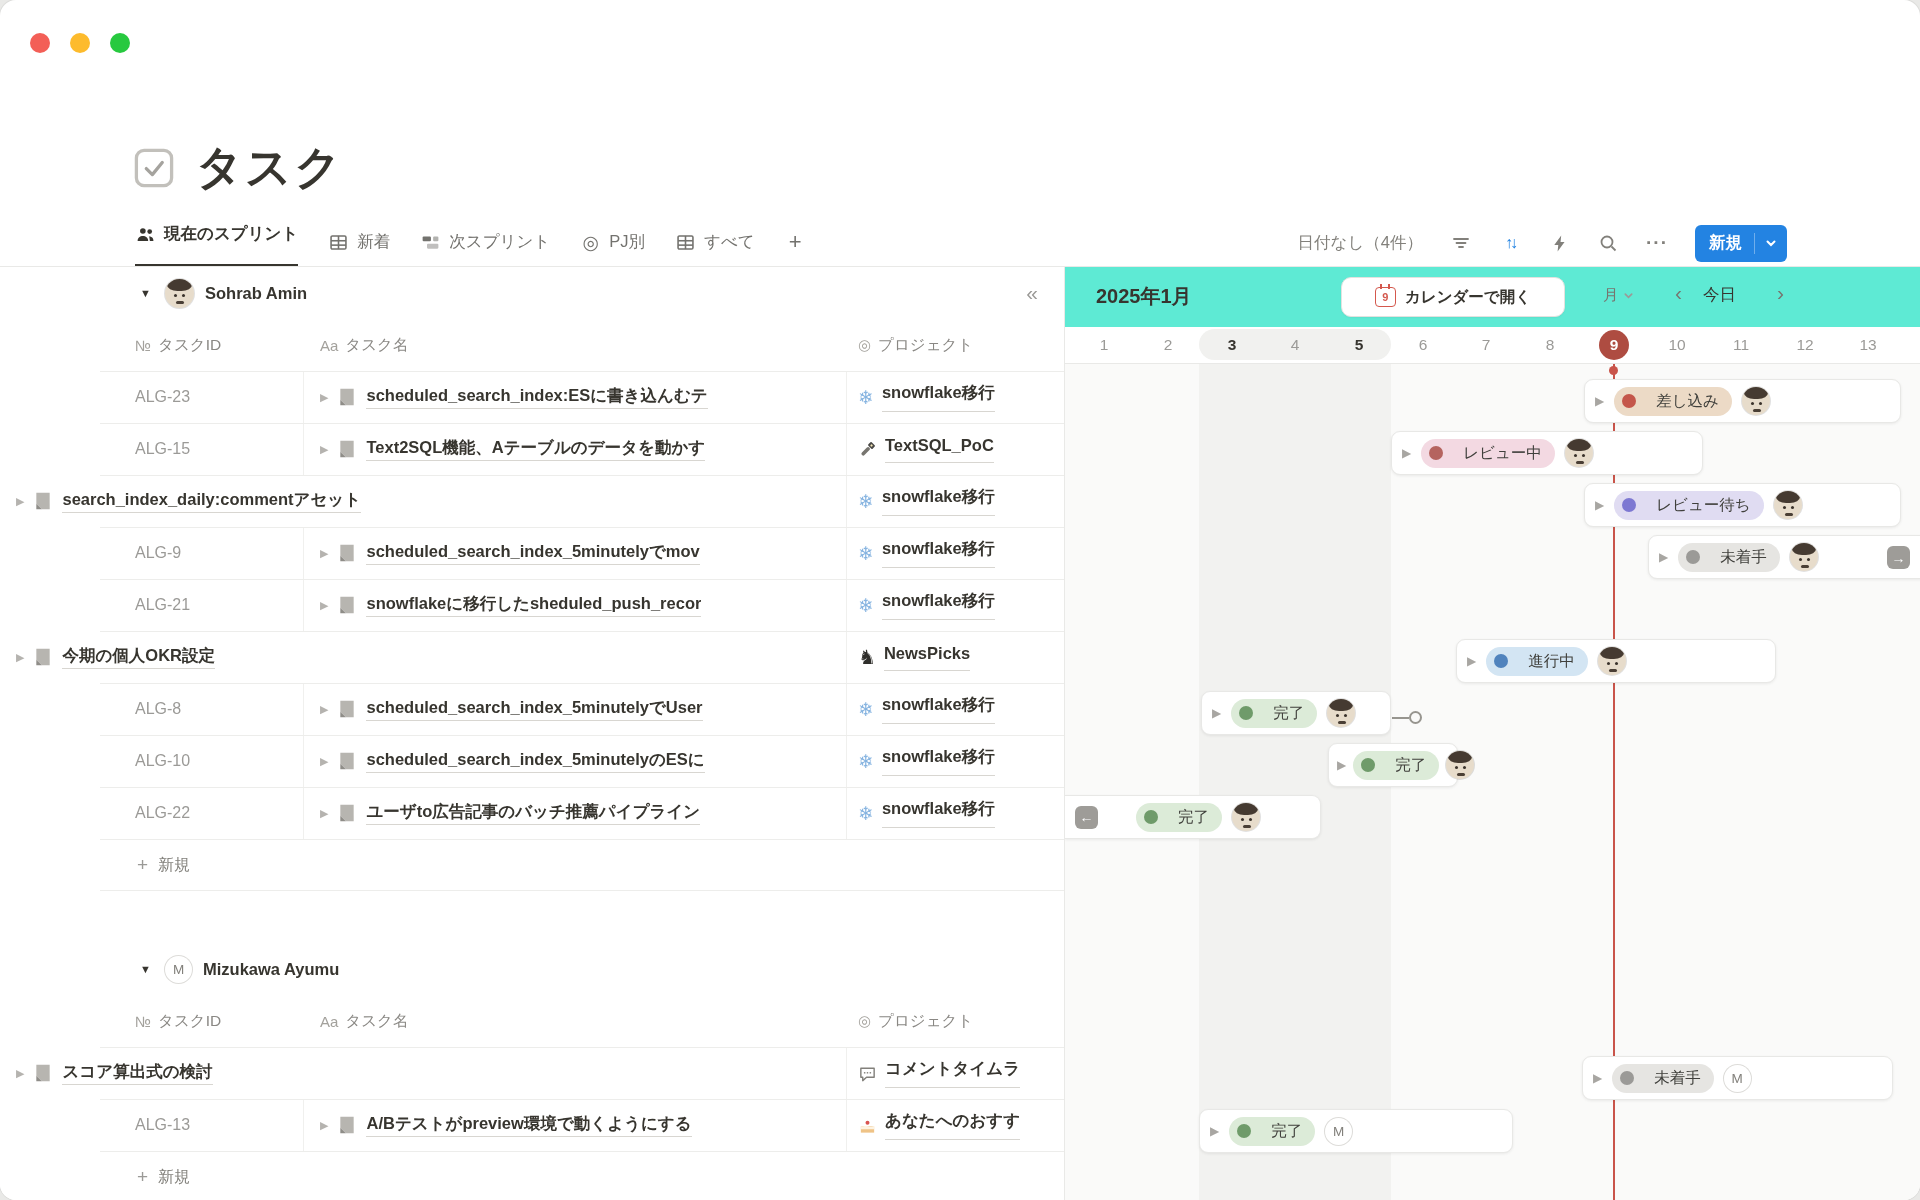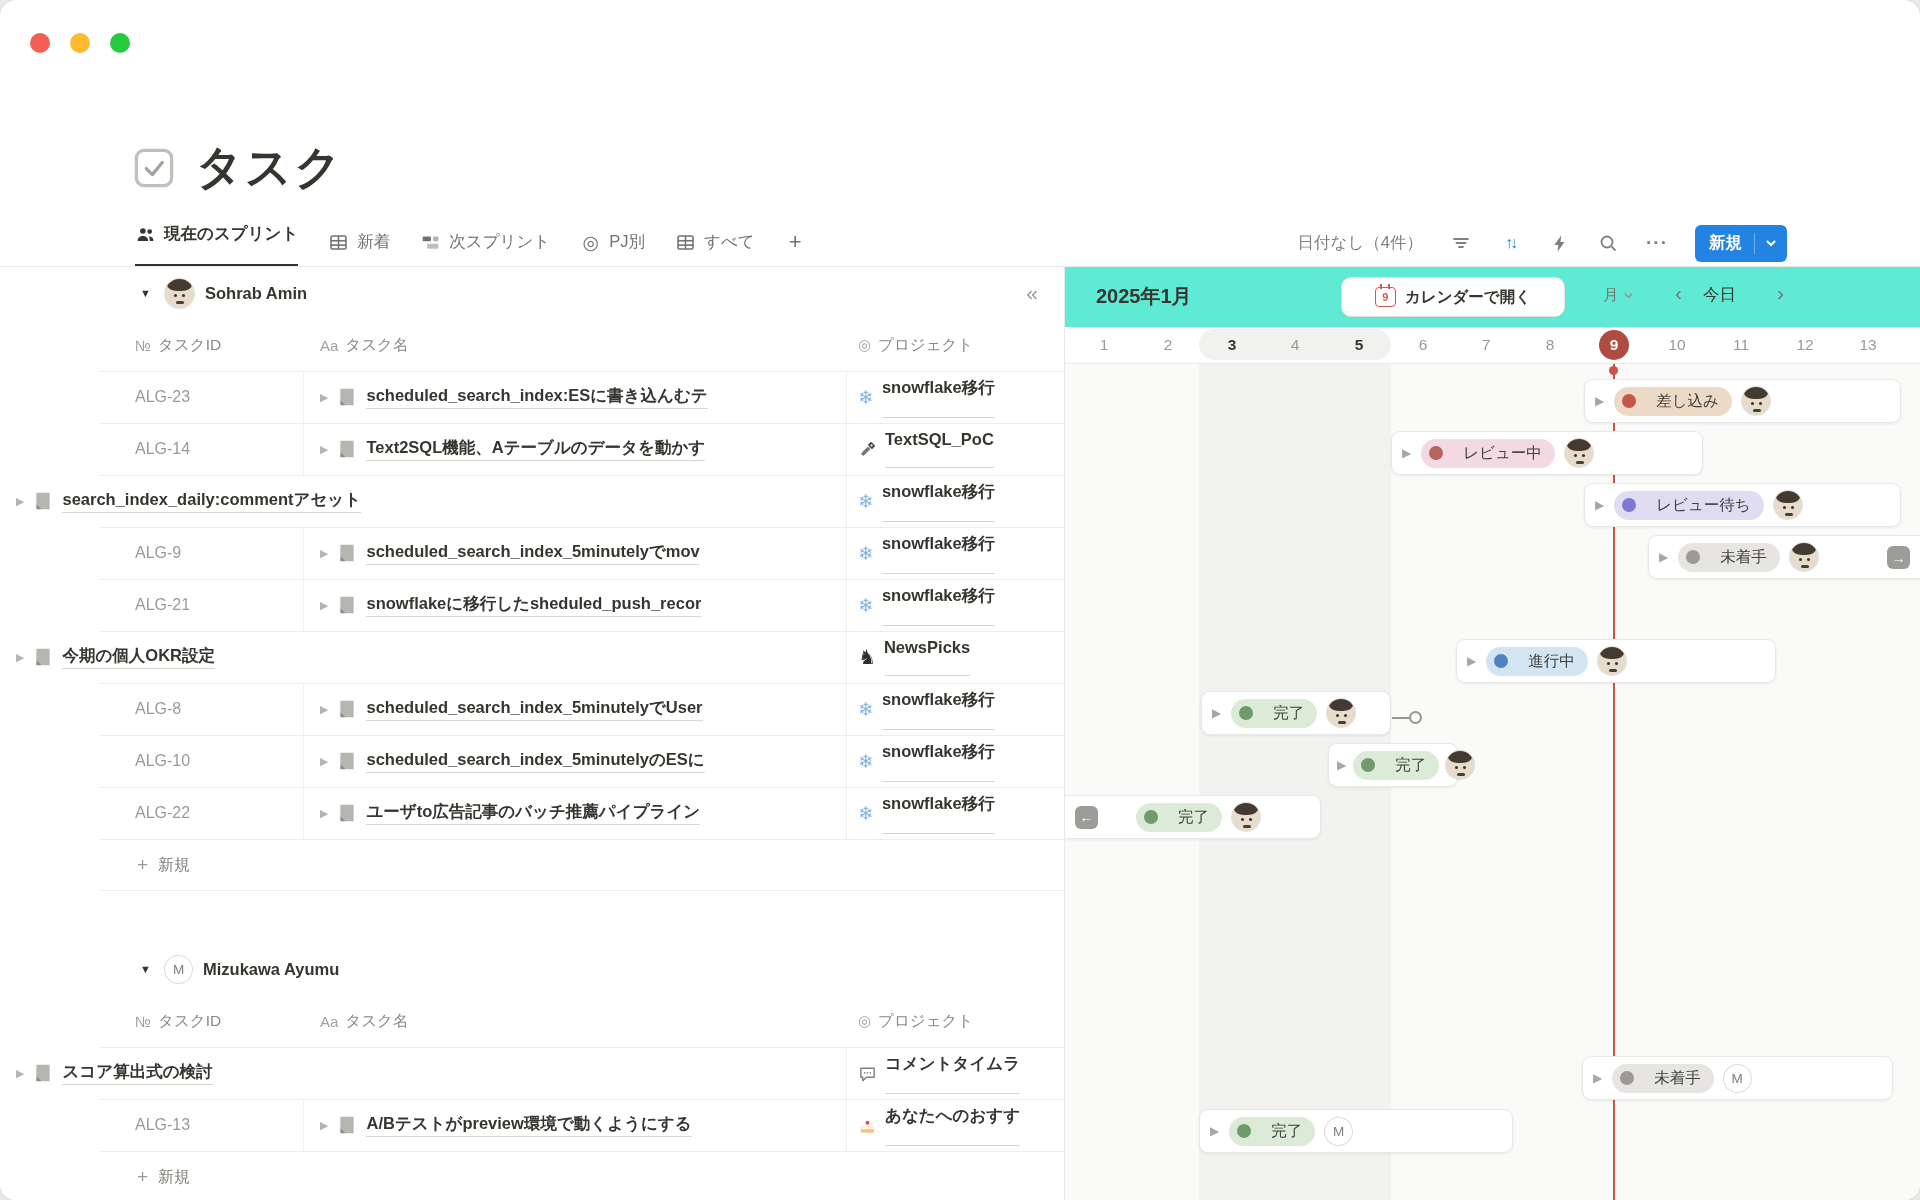--- a/index.html
+++ b/index.html
@@ -51,21 +51,21 @@
   
   .trow{height:52px;display:flex;position:relative;}
   .trow::before{content:'';position:absolute;left:100px;right:0;top:0;border-top:1px solid #ededeb;}
   .cell{box-sizing:border-box;display:flex;align-items:center;height:100%;overflow:hidden;white-space:nowrap;}
   .c-id{width:304px;padding-left:135px;color:#9b9a97;font-size:16px;border-right:1px solid #f0f0ee;}
   .c-name{flex:1;padding-left:16px;gap:9px;border-right:1px solid #f0f0ee;}
   .c-proj{width:217px;padding-left:11px;gap:8px;}
   .tgl{color:#b5b3af;font-size:11px;flex:none;}
   .pgico{flex:none;display:inline-flex;width:20px;height:20px;}
   .tname{font-size:16.5px;font-weight:600;border-bottom:1.5px solid #d8d6d1;padding-bottom:1px;overflow:hidden;white-space:nowrap;}
-  .pname{font-size:16.5px;font-weight:600;border-bottom:1.5px solid #d8d6d1;padding-bottom:18px;overflow:hidden;white-space:nowrap;}
+  .pname{font-size:16.5px;font-weight:600;border-bottom:1.5px solid #d8d6d1;padding-bottom:7px;overflow:hidden;white-space:nowrap;}
   .snow{color:#85b3e0;font-size:19px;flex:none;}
   .knight{color:#2f2e2b;font-size:20px;flex:none;}
   .psvg{flex:none;display:inline-flex;width:19px;height:19px;}
   .newrow{height:52px;display:flex;align-items:center;gap:10px;padding-left:137px;color:#82807b;font-size:16px;position:relative;}
   .newrow::before{content:'';position:absolute;left:100px;right:0;top:0;border-top:1px solid #ededeb;}
   .newrow.bline::after{content:'';position:absolute;left:100px;right:0;bottom:0;border-bottom:1px solid #ededeb;}
   .plus{font-size:19px;color:#9b9a97;}
   .ggap{height:52px;}
   
   .tl-head{position:absolute;top:0;left:0;right:0;height:60px;background:#5eead4;}
@@ -252,21 +252,21 @@
             </svg>
           </span>
           <span class="tname">scheduled_search_index:ESに書き込んむテ</span>
         </div>
       <div class="cell c-proj">
           <span class="snow">❄</span>
           <span class="pname">snowflake移行</span>
         </div>
     </div>
     <div class="trow">
-      <div class="cell c-id">ALG-14</div>
+      <div class="cell c-id">ALG-15</div>
       <div class="cell c-name">
           <span class="tgl">▶</span>
           <span class="pgico">
             <svg viewBox="0 0 18 18" width="20" height="20">
               <path d="M3 1.5h12v15H8l-5-5z" fill="#b7b5b0"></path>
               <path d="M3 11.5l5 5H3z" fill="#8f8d88"></path>
             </svg>
           </span>
           <span class="tname">Text2SQL機能、Aテーブルのデータを動かす</span>
         </div>

